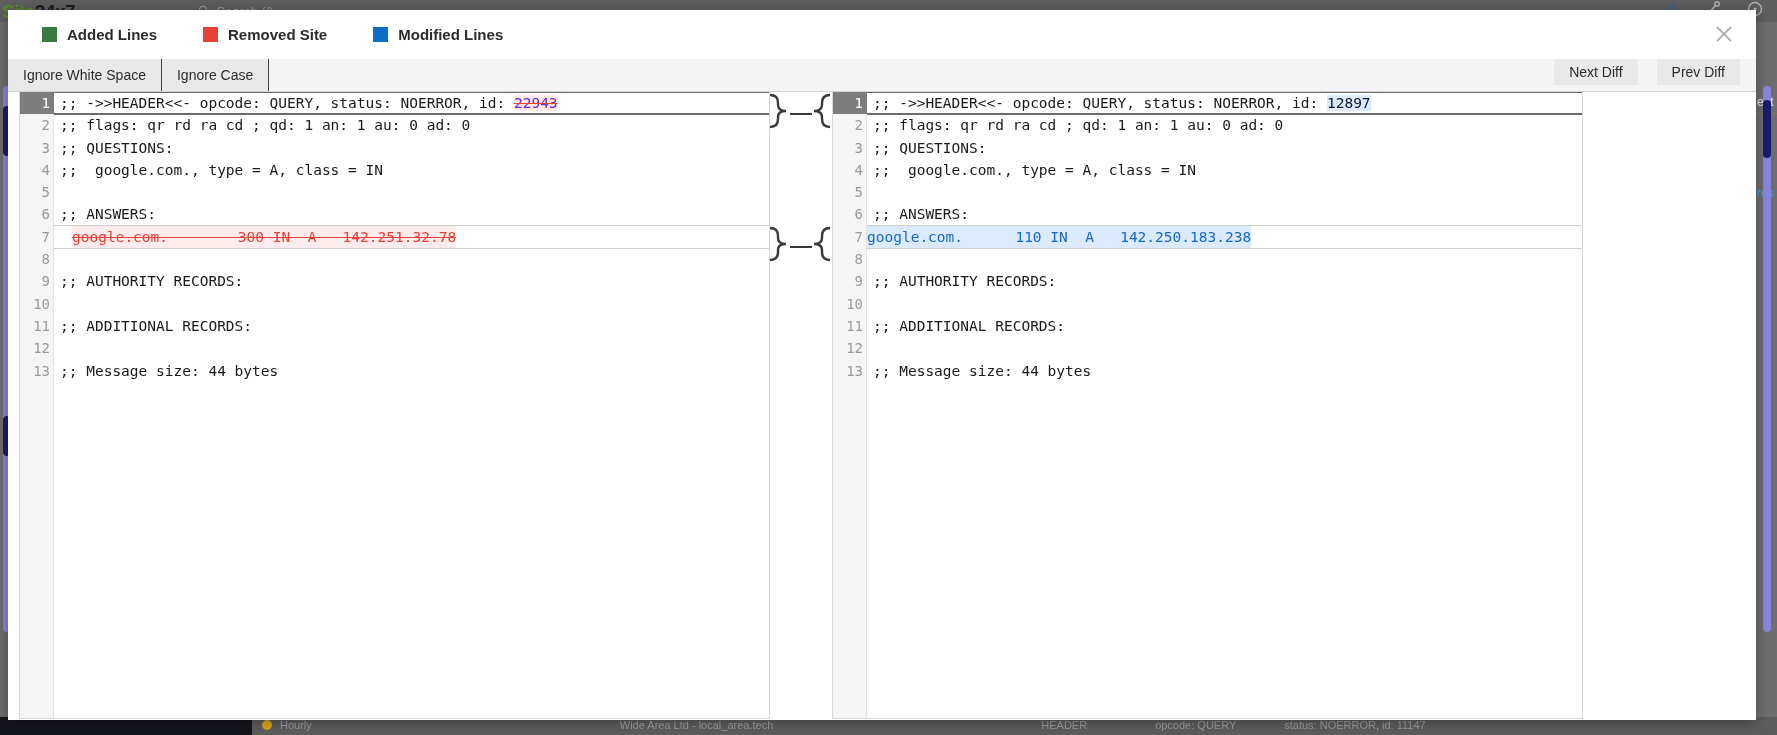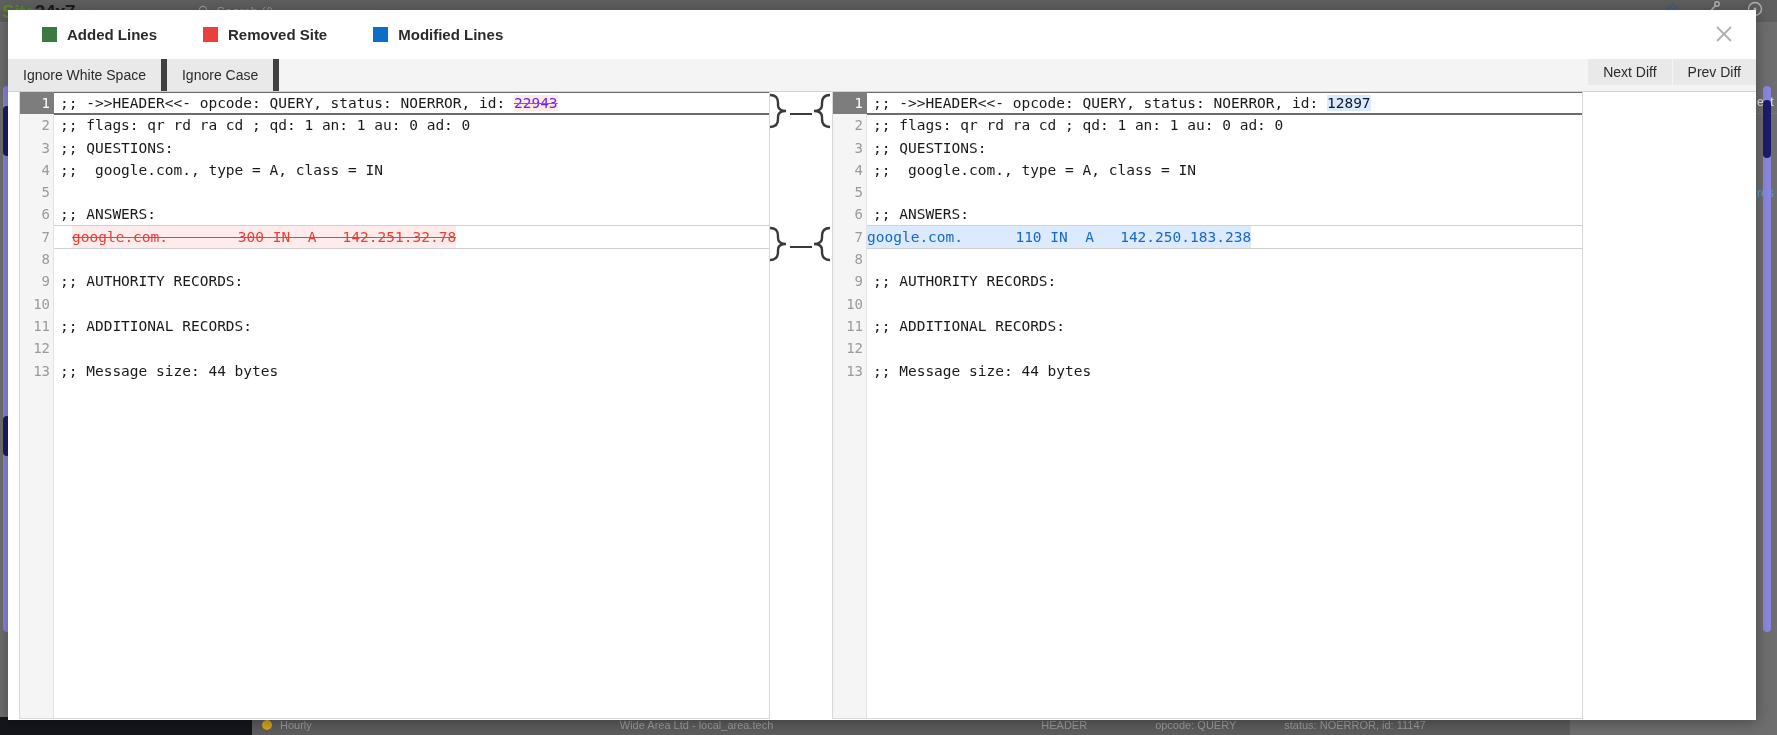--- a/index.html
+++ b/index.html
@@ -47,21 +47,21 @@
     white-space: nowrap; font-family: "Liberation Sans", sans-serif;
   }
   .bg-right-text.t1 { top: 95px; }
   .bg-right-text.t2 { top: 186px; color: #5f9ed6; }
   .bg-rule {
     position: absolute; left: 1756px; width: 21px; height: 1px;
     background: #8a7a45;
   }
 
   .bg-bottombar {
-    position: absolute; left: 0; bottom: 0; width: 1570px; height: 18px;
+    position: absolute; left: 0; bottom: 0; width: 1777px; height: 18px;
     background: #5d5d5d;
     text-align: center;
   }
   .bg-bottombar .blk {
     position: absolute; left: 0; top: 0; width: 252px; height: 18px;
     background: #15161c;
   }
   .bg-bottombar .row {
     position: absolute; left: 262px; top: 2px;
     font-size: 11px; color: #9e9e9e; white-space: nowrap;
@@ -112,27 +112,27 @@
     position: relative; height: 33px;
     background: #f4f4f4;
     border-bottom: 1px solid #d2d2d2;
     display: flex; align-items: stretch;
   }
   .tool-btn {
     display: flex; align-items: center;
     padding: 0 15px;
     font-size: 14px; color: #2b2b2b;
     background: #e9e9e9;
-    border-right: 6px solid #404040;
+    border-right: 1px solid #404040;
     cursor: pointer;
     white-space: nowrap;
   }
   .toolbar-left { display: flex; }
   .toolbar-right {
-    position: absolute; right: 0; top: 0; height: 26px; display: flex;
+    position: absolute; right: 16px; top: 0; height: 26px; display: flex; gap: 18px;
   }
   .toolbar-right .tool-btn { border-right: none; border-left: 1px solid #f4f4f4; }
 
   
   .diff-body {
     position: relative;
     height: 627px;
     display: flex;
     background: #ffffff;
   }

